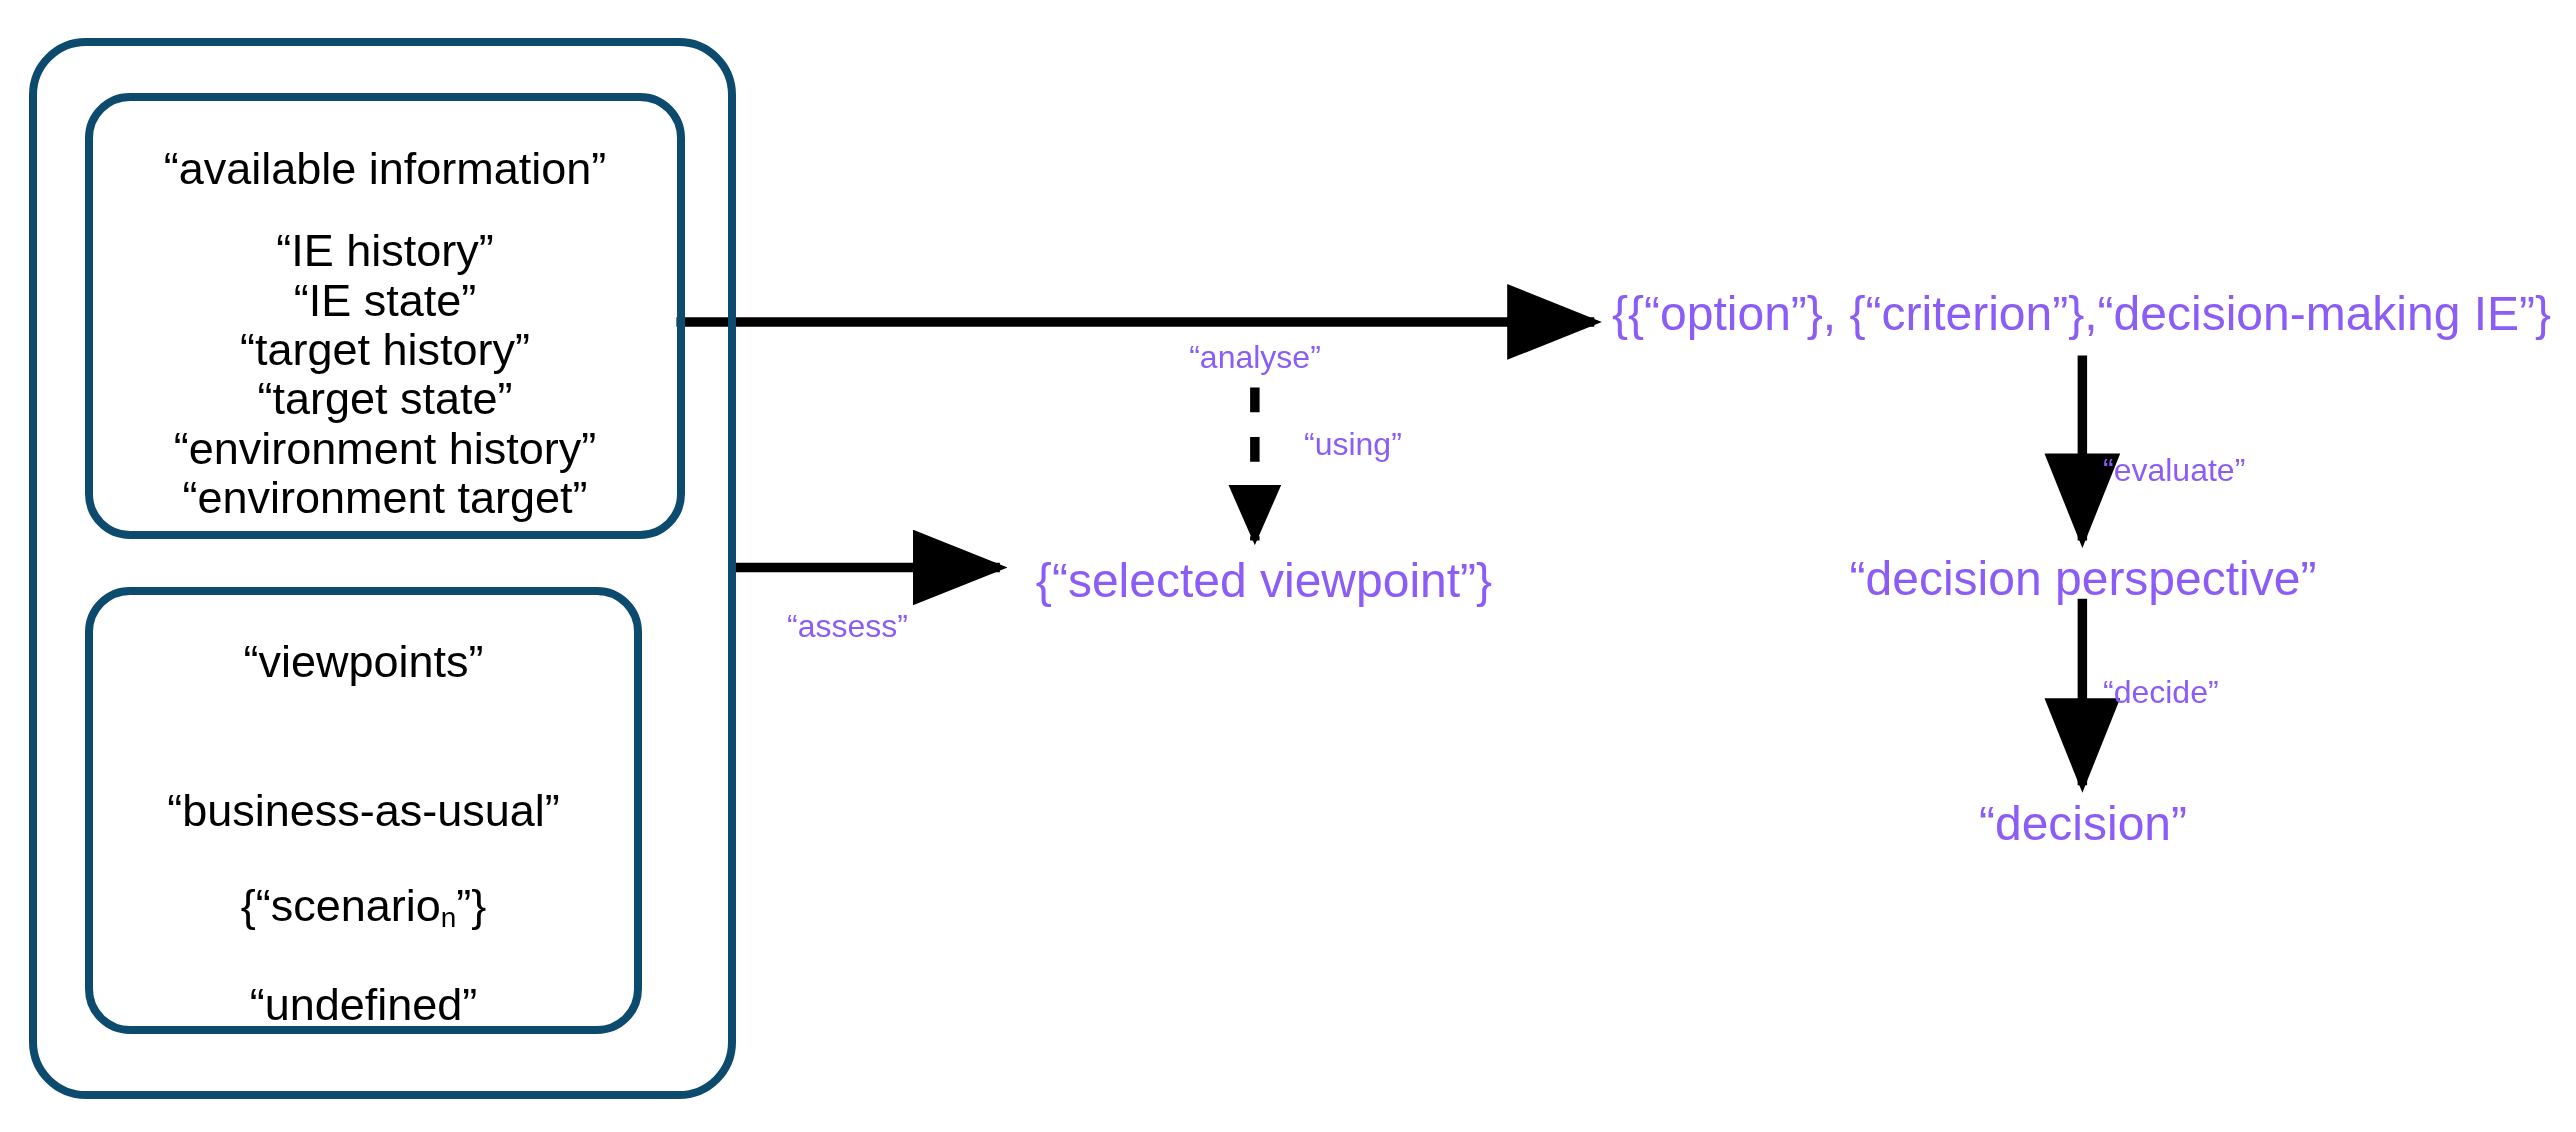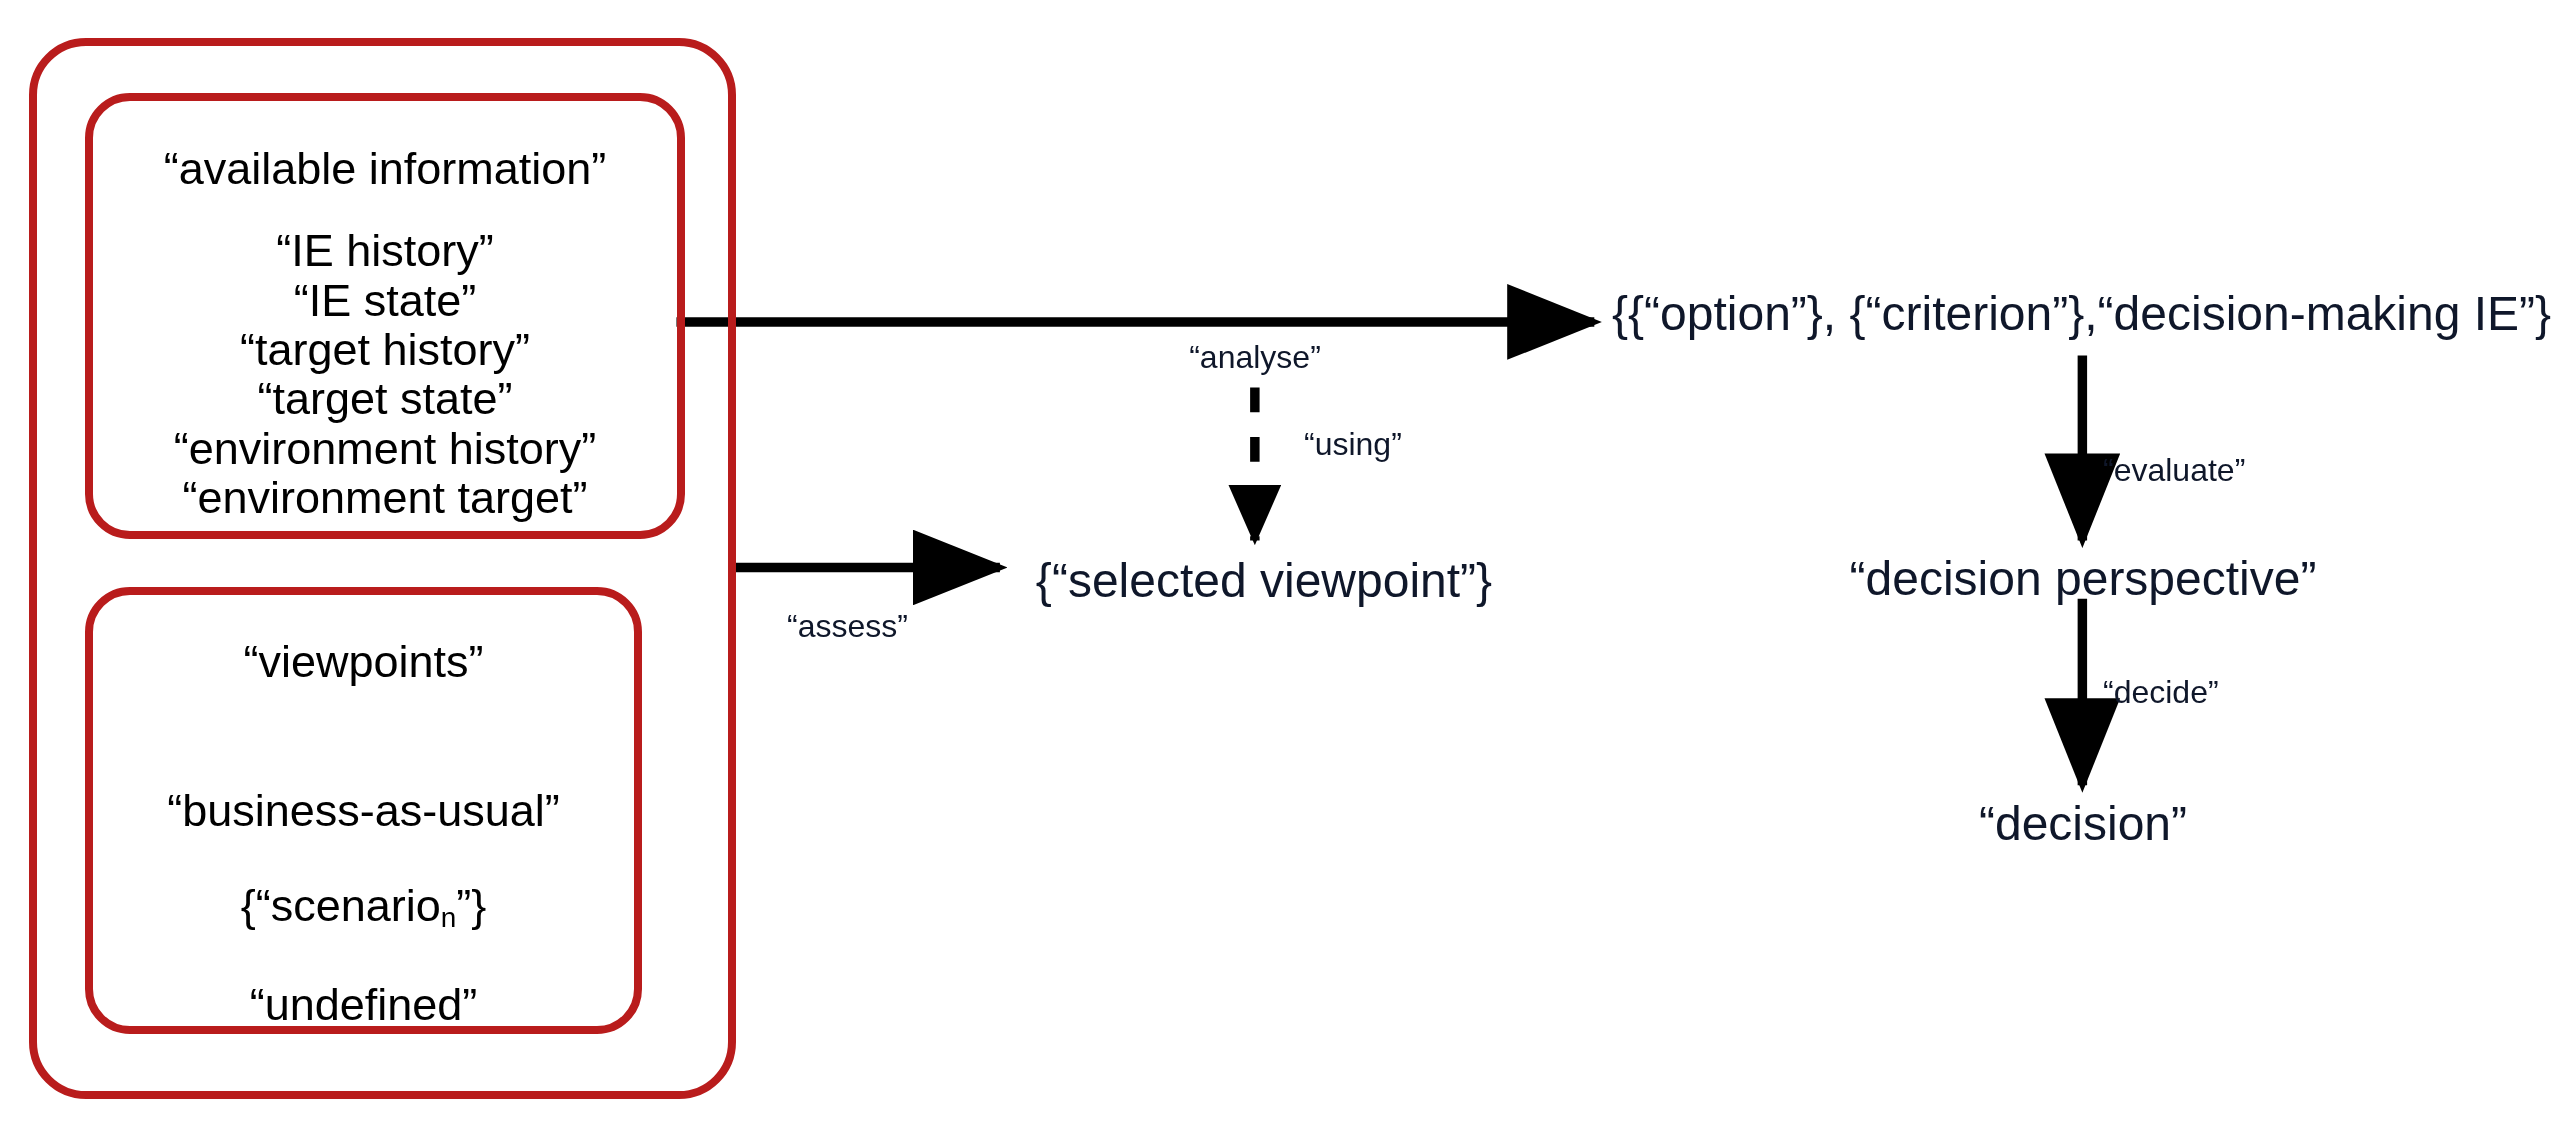--- a/index.html
+++ b/index.html
@@ -15,21 +15,21 @@
   #canvas {
     position: relative;
     width: 2576px;
     height: 1132px;
     background: #ffffff;
     overflow: hidden;
   }
   
   .rbox {
     position: absolute;
-    border: 8px solid #b91c1c;
+    border: 8px solid #0c4a6e;
     border-radius: 45px;
     box-sizing: border-box;
     background: transparent;
   }
   #outer-container {
     left: 29px;
     top: 38px;
     width: 707px;
     height: 1061px;
     border-radius: 57px;
@@ -45,21 +45,21 @@
     top: 587px;
     width: 557px;
     height: 447px;
   }
   
   .txt {
     position: absolute;
     white-space: nowrap;
     font-family: "Liberation Sans", sans-serif;
     line-height: 1.0;
-    color: #0f172a;
+    color: #8b5cf6;
   }
   .centered {
     text-align: center;
     transform: translateX(-50%);
   }
   .lbl {
     font-size: 32px;
   }
   .node {
     font-size: 48px;

